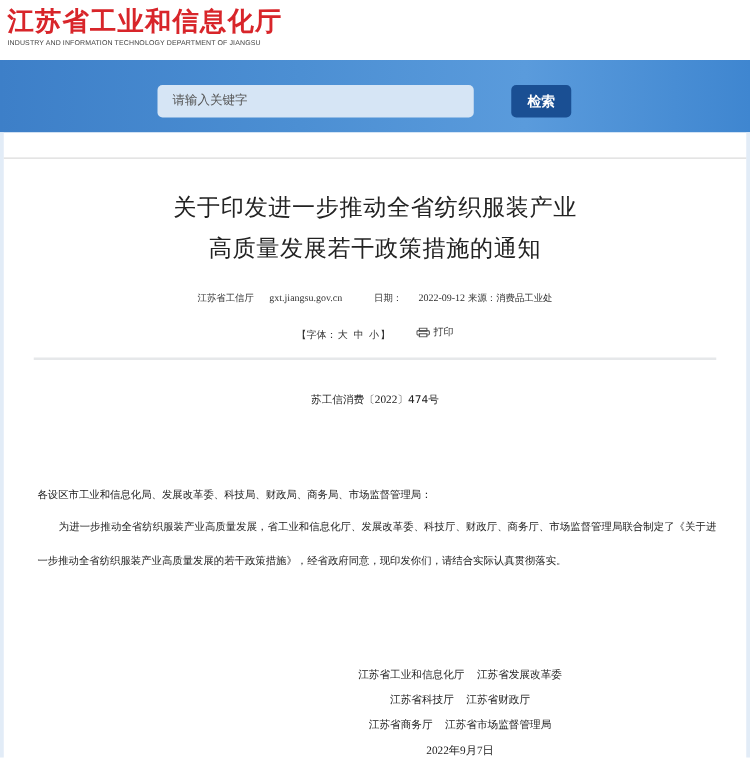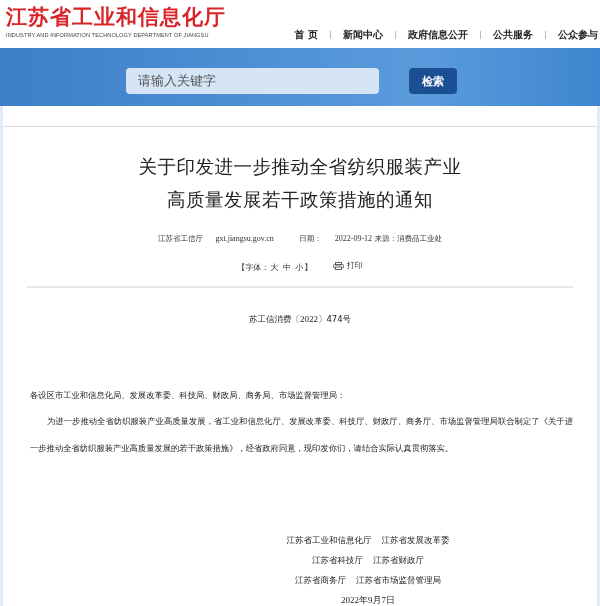--- a/index.html
+++ b/index.html
@@ -42,21 +42,21 @@
     }
 
     .banner {
       position: absolute; left: 0; top: 48px; width: 600px; height: 58px;
       background: linear-gradient(90deg, #3d7fc8 0%, #4c8fd3 40%, #5a9bdc 70%, #3f86d0 100%);
     }
     .search-input {
       position: absolute; left: 126px; top: 20px; width: 253px; height: 26px;
       border-radius: 4px; border: none;
       background: #d6e5f5;
-      font-size: 13px; color: #555;
+      font-size: 10px; color: #555;
       padding: 0 12px; line-height: 26px;
     }
     .search-btn {
       position: absolute; left: 409px; top: 20px; width: 48px; height: 26px;
       border-radius: 4px; background: #1a4f93; color: #fff;
       font-size: 11px; font-weight: bold;
       display: flex; align-items: center; justify-content: center;
       cursor: pointer;
     }
 
@@ -123,31 +123,20 @@
     }
     .signers .date { font-family: "Liberation Serif", serif; font-size: 9px; }
     .signers .gap { display: inline-block; width: 10px; }
   </style>
 </head>
 <body>
 
 <div class="header">
   <div class="logo-cn">江苏省工业和信息化厅</div>
   <div class="logo-en">INDUSTRY AND INFORMATION TECHNOLOGY DEPARTMENT OF JIANGSU</div>
-  <div class="nav">
-    <span class="nav-item">首 页</span>
-    <span class="nav-sep"></span>
-    <span class="nav-item">新闻中心</span>
-    <span class="nav-sep"></span>
-    <span class="nav-item">政府信息公开</span>
-    <span class="nav-sep"></span>
-    <span class="nav-item">公共服务</span>
-    <span class="nav-sep"></span>
-    <span class="nav-item">公众参与</span>
-  </div>
 </div>
 
 <div class="banner">
   <div class="search-input">请输入关键字</div>
   <div class="search-btn">检索</div>
 </div>
 
 <div class="page-frame">
   <div class="breadcrumb-line"></div>
 

